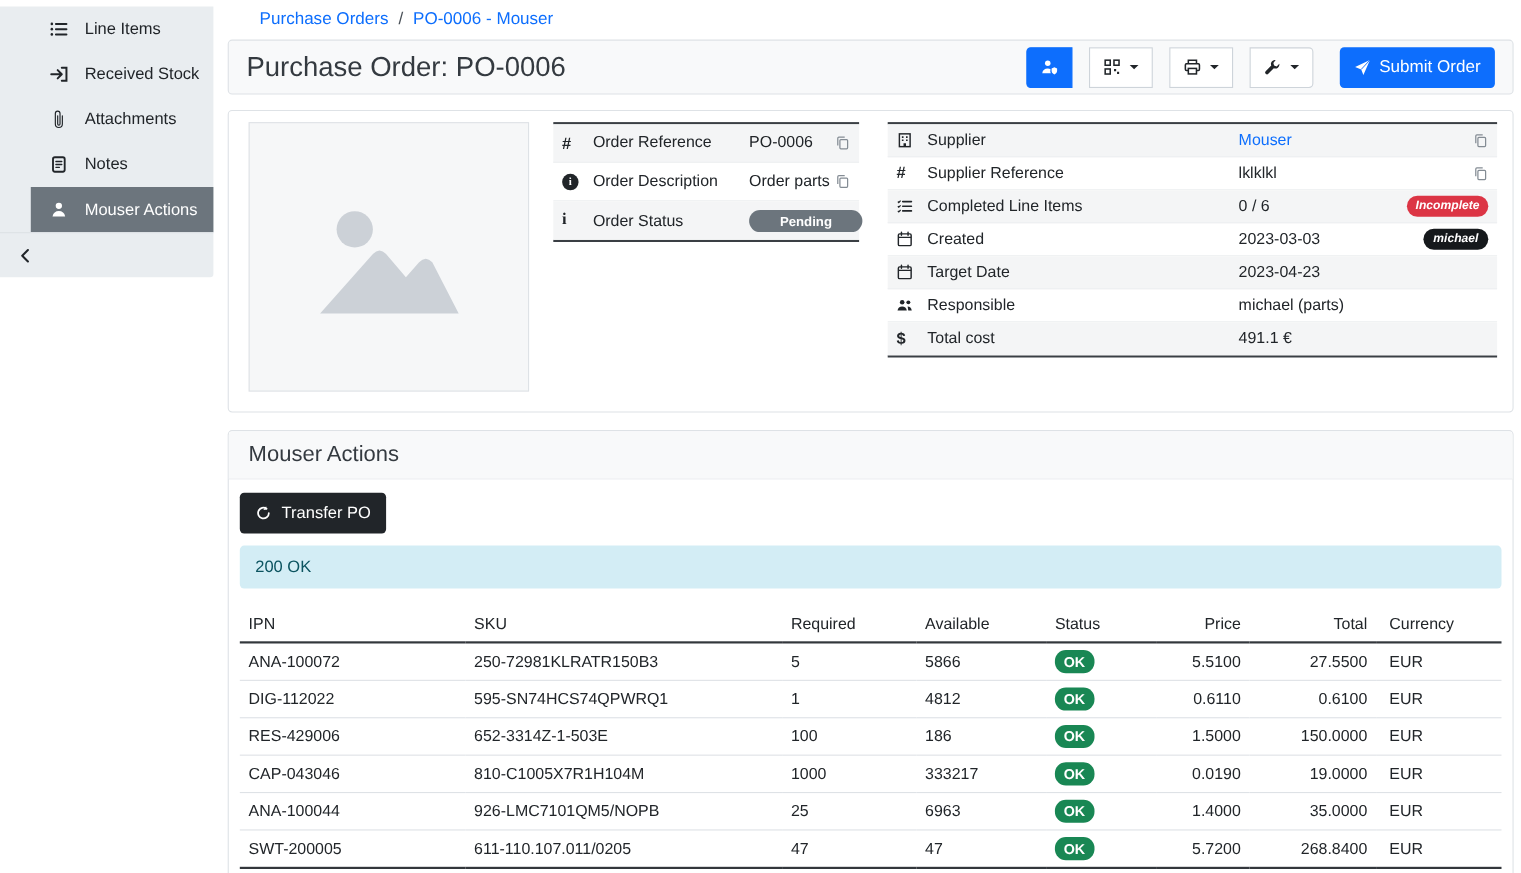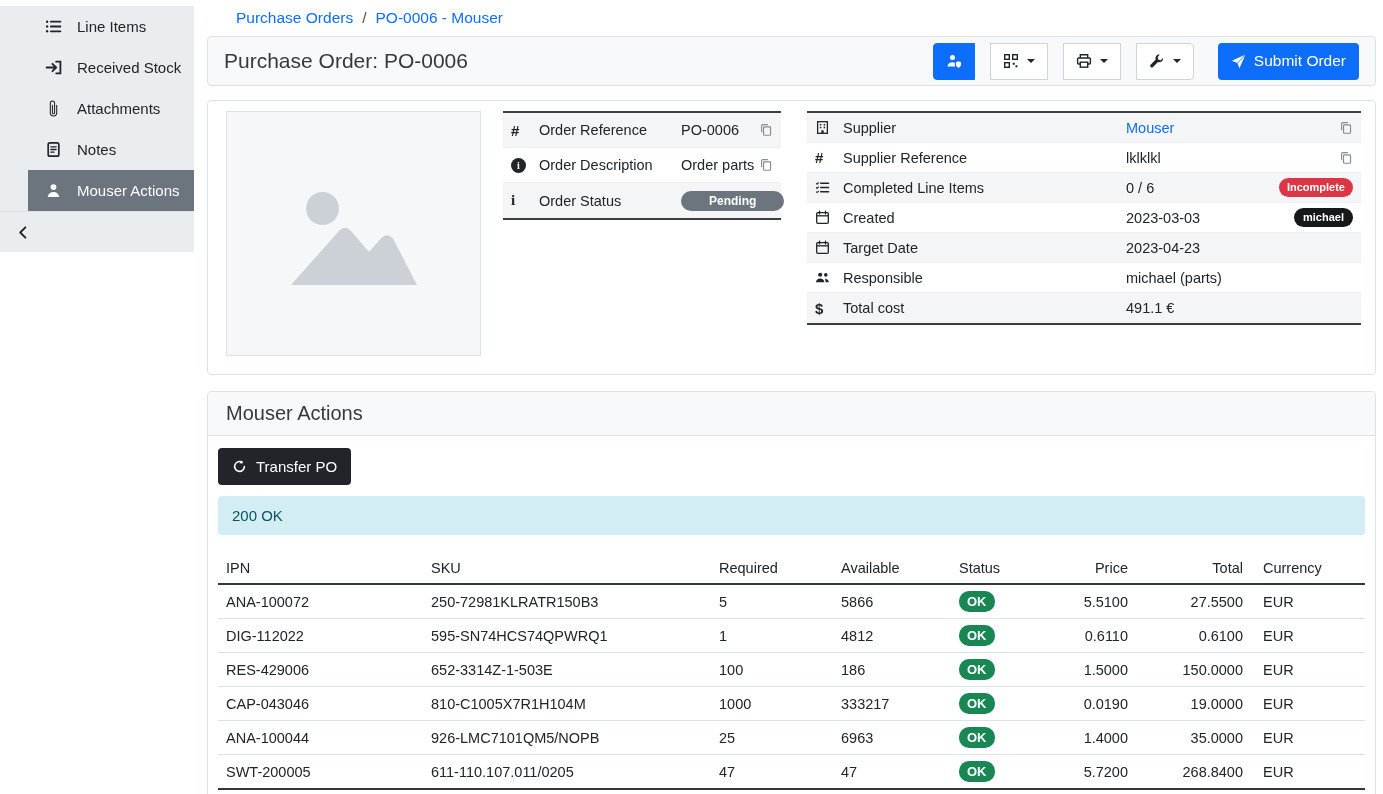--- a/index.html
+++ b/index.html
@@ -19,21 +19,21 @@
   .side-collapse svg { width: 15px; height: 15px; }
 
   
   .main { flex: 1; min-width: 0; padding: 0 7px 0 13px; }
 
   .breadcrumb { display: flex; align-items: center; gap: 9px; padding: 3px 0 9px 29px; font-size: 15.5px; }
   .breadcrumb a { color: #0d6efd; text-decoration: none; cursor: pointer; }
   .breadcrumb .sep { color: #495057; }
 
   .page-header { display: flex; align-items: center; border: 1px solid #dee2e6; background: #f8f9fa; border-radius: 4px; height: 50px; padding: 0 16px; }
-  .page-title { font-size: 21px; font-weight: 500; color: #343a40; text-align: right; }
+  .page-title { font-size: 25px; font-weight: 500; color: #343a40; text-align: right; }
   .header-actions { margin-left: auto; display: flex; align-items: center; gap: 16px; }
 
   .btn { font-family: inherit; font-size: 15px; border: none; cursor: pointer; display: inline-flex; align-items: center; }
   .tb-btn { height: 37px; padding: 0 12px; background: #fff; border: 1px solid #ced4da; color: #212529; margin-left: -1px; }
   .tb-btn.first { border-radius: 4px 0 0 4px; margin-left: 0; }
   .tb-btn.last { border-radius: 0 4px 4px 0; }
   .tb-btn.blue { background: #0d6efd; border-color: #0d6efd; color: #fff; }
   .tb-btn svg { width: 16px; height: 16px; }
   .caret { width: 0; height: 0; border-left: 4px solid transparent; border-right: 4px solid transparent; border-top: 4.5px solid #212529; margin-left: 8px; }
   .btn-primary { height: 37px; background: #0d6efd; color: #fff; border-radius: 4px; padding: 0 13px; margin-left: 8px; gap: 8px; font-size: 15.5px; }
@@ -50,21 +50,21 @@
   .dt-supplier { flex: 1; margin-left: 26px; }
   .dt-row { display: flex; align-items: center; padding: 0 8px; border-bottom: 1px solid #edeff1; }
   .dt-row:last-child { border-bottom: 0; }
   .dt-row.odd { background: #f4f5f6; }
   .dt-order .dt-row { min-height: 35px; }
   .dt-supplier .dt-row { min-height: 30px; }
   .dt-ic { width: 28px; display: flex; align-items: center; color: #212529; flex: none; }
   .dt-ic svg { width: 15px; height: 15px; }
   .dt-label-order { width: 142px; flex: none; }
   .dt-label-sup { width: 283px; flex: none; }
-  .dt-right { margin-left: auto; display: flex; align-items: center; }
+  .dt-right { margin-left: auto; display: flex; align-items: center; font-style: italic; }
   .copy-btn { color: #848c94; cursor: pointer; display: flex; background: none; border: none; padding: 0; }
   .copy-btn svg { width: 14px; height: 14px; }
   a.link { color: #0d6efd; text-decoration: none; cursor: pointer; }
   .hash { font-weight: 700; font-size: 15px; }
   .dollar { font-weight: 700; font-size: 15px; }
   .ii-filled { width: 15px; height: 15px; border-radius: 50%; background: #212529; color: #fff; font-size: 10px; font-weight: 700; display: flex; align-items: center; justify-content: center; font-family: "Liberation Serif", serif; }
   .ii-plain { font-family: "Liberation Serif", serif; font-weight: 700; font-size: 15px; }
 
   .badge { color: #fff; font-weight: 700; border-radius: 10px; display: inline-block; line-height: 1; }
   .badge-pending { background: #6c757d; font-size: 12px; padding: 4px 28px; font-weight: 600; }

